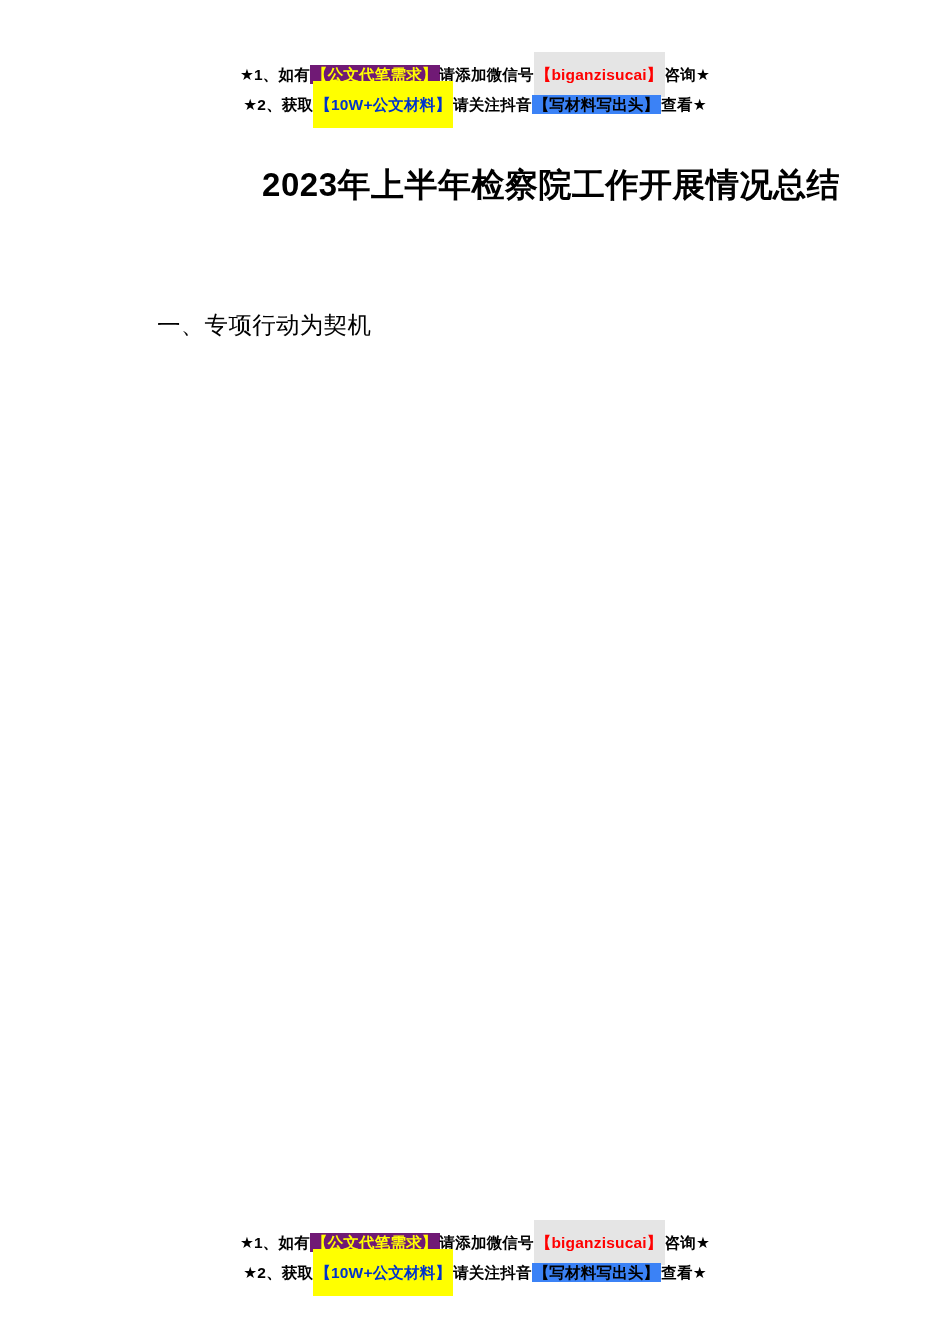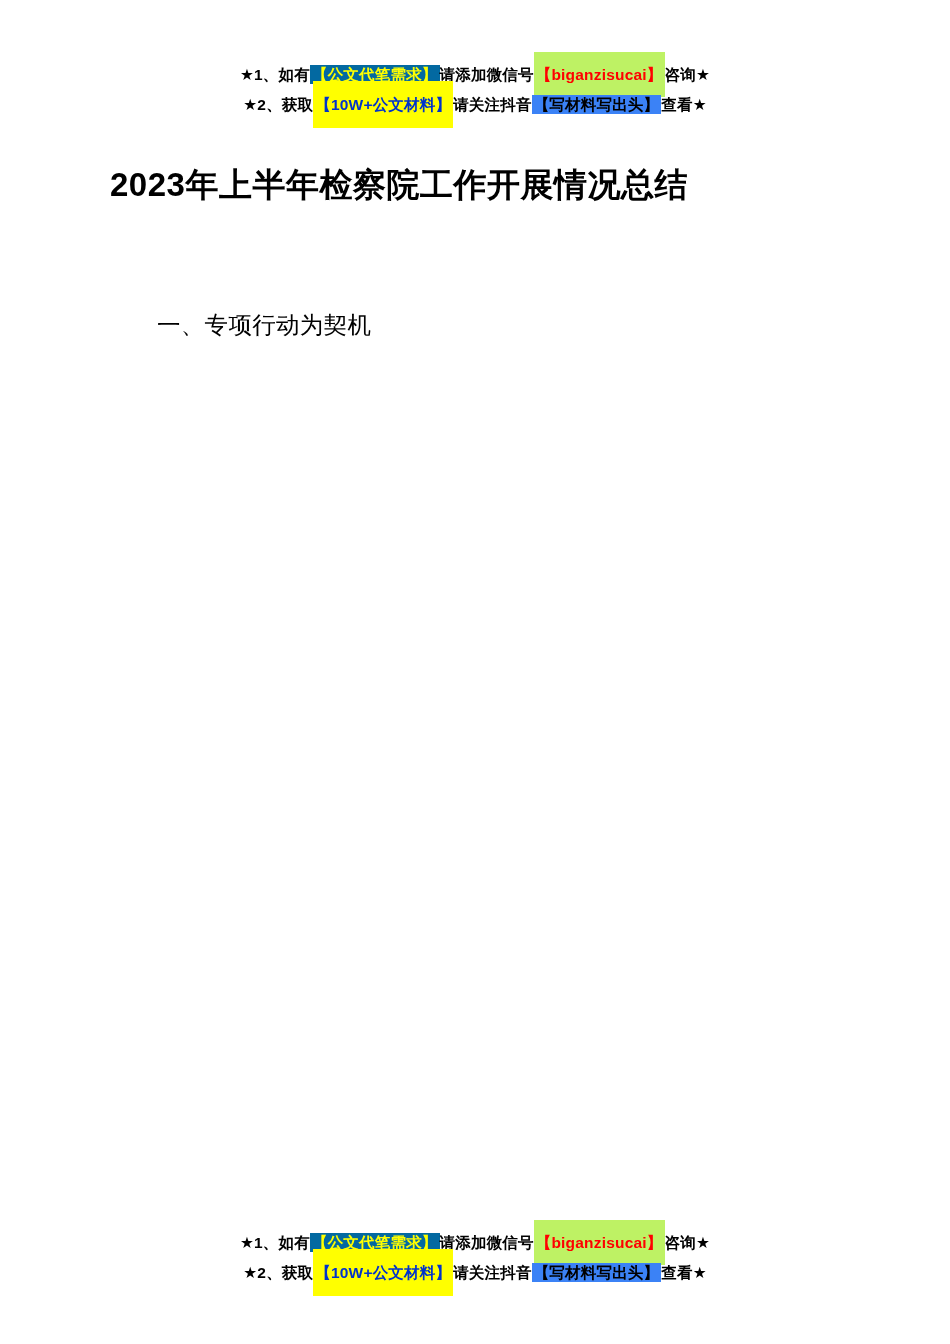--- a/index.html
+++ b/index.html
@@ -38,43 +38,43 @@
   .banner-bottom {
     position: absolute;
     left: 0;
     right: 0;
     bottom: 56px;
   }
   .banner .plain {
     color: #000000;
   }
   .hl-red {
-    background: #0369a1;
+    background: #701a75;
     color: #ffff00;
     padding: 1px 2px;
   }
   .hl-yellow {
-    background: #bef264;
+    background: #e5e5e5;
     color: #ff0000;
     padding: 14px 2px;
   }
   .hl-yellow-blue {
     background: #ffff00;
     color: #0033cc;
     padding: 15px 2px;
   }
   .hl-orange {
     background: #3b82f6;
     color: #000000;
     padding: 1px 2px;
   }
 
   
   .doc-title {
-    text-align: left;
+    text-align: right;
     font-size: 33px;
     font-weight: bold;
     letter-spacing: 0.5px;
     margin-top: 42px;
     line-height: 1.4;
     white-space: nowrap;
   }
 
   
   .body-text {

